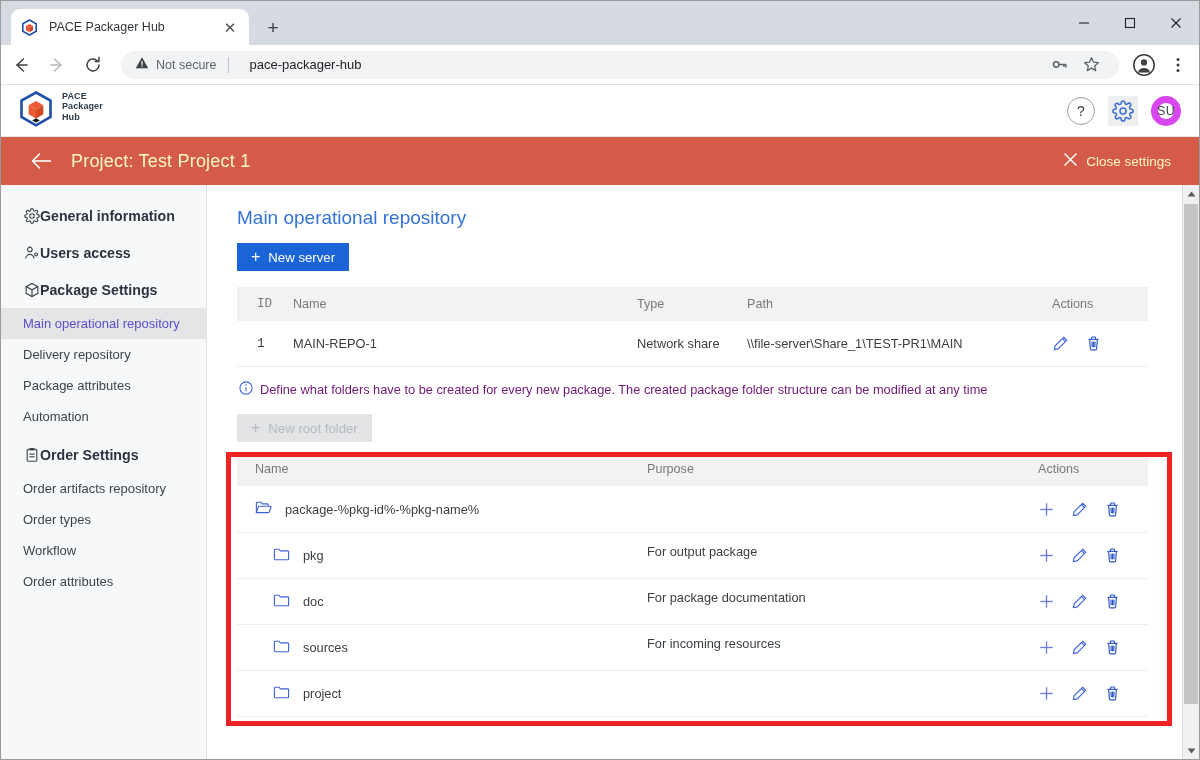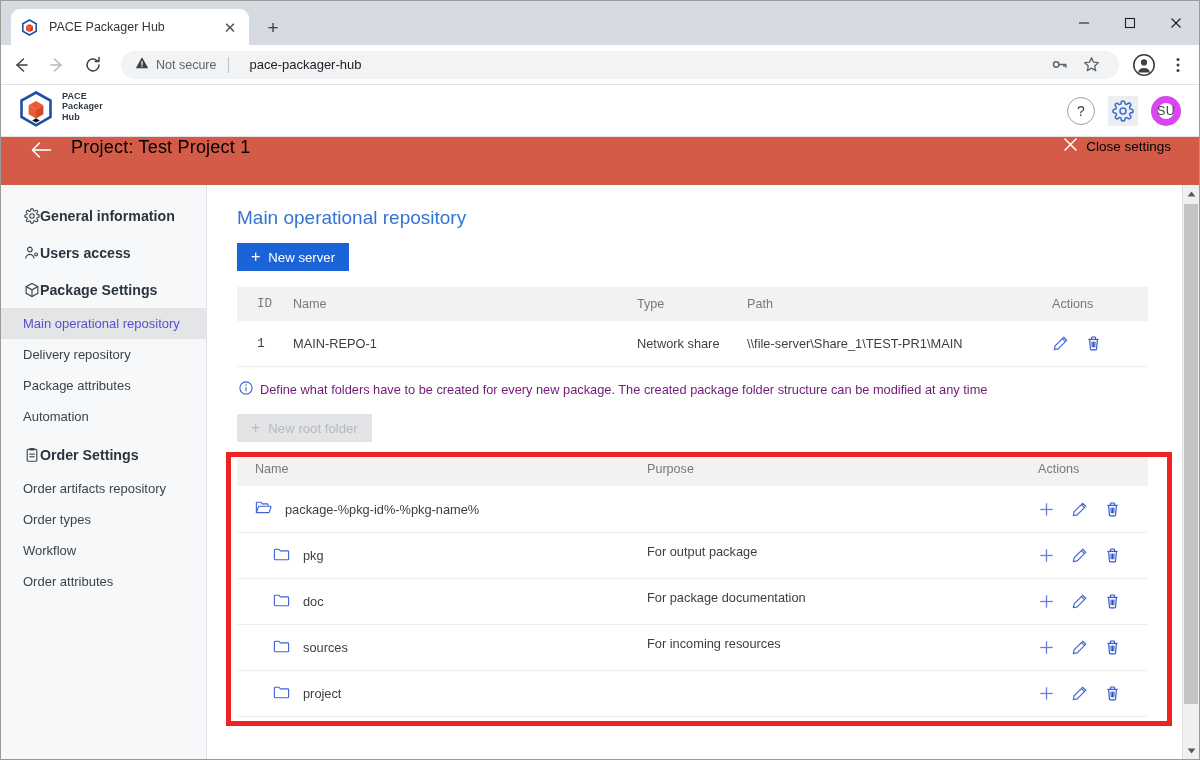--- a/index.html
+++ b/index.html
@@ -106,21 +106,21 @@
   .avatar {
     width: 30px; height: 30px; border-radius: 50%;
     border: 7px solid #d946ef; color: #3c4043;
     display: flex; align-items: center; justify-content: center;
     font-size: 12.5px; letter-spacing: .3px;
   }
 
   
   .project-bar {
     height: 48px; flex: 0 0 48px; background: #d45b47;
-    display: flex; align-items: flex-start; padding: 0 28px; color: #000000;
+    display: flex; align-items: center; padding: 0 28px; color: #fef9c3;
   }
   .back-arrow {
     width: 26px; height: 26px; margin-right: 16px;
     display: flex; align-items: center; justify-content: center;
   }
   .project-title { font-size: 18px; font-weight: normal; letter-spacing: .2px; }
   .close-settings {
     margin-left: auto; display: flex; align-items: center; gap: 8px;
     font-size: 13.5px;
   }

